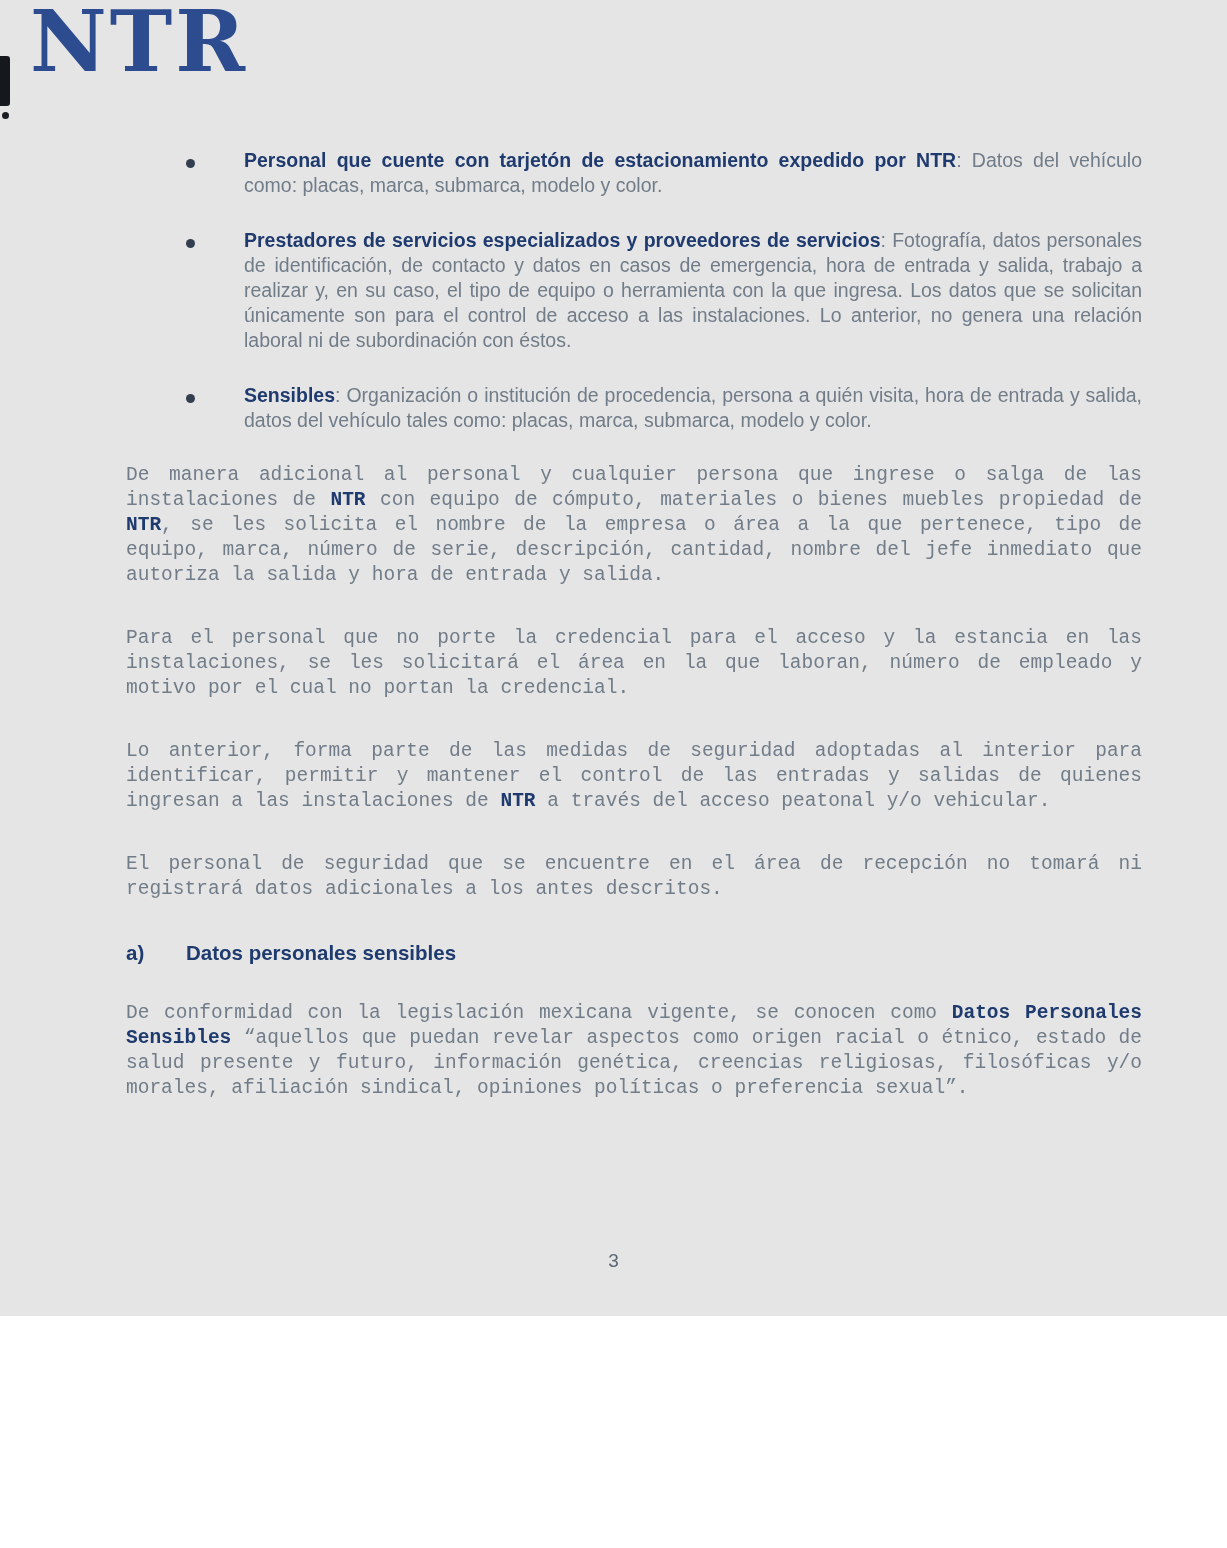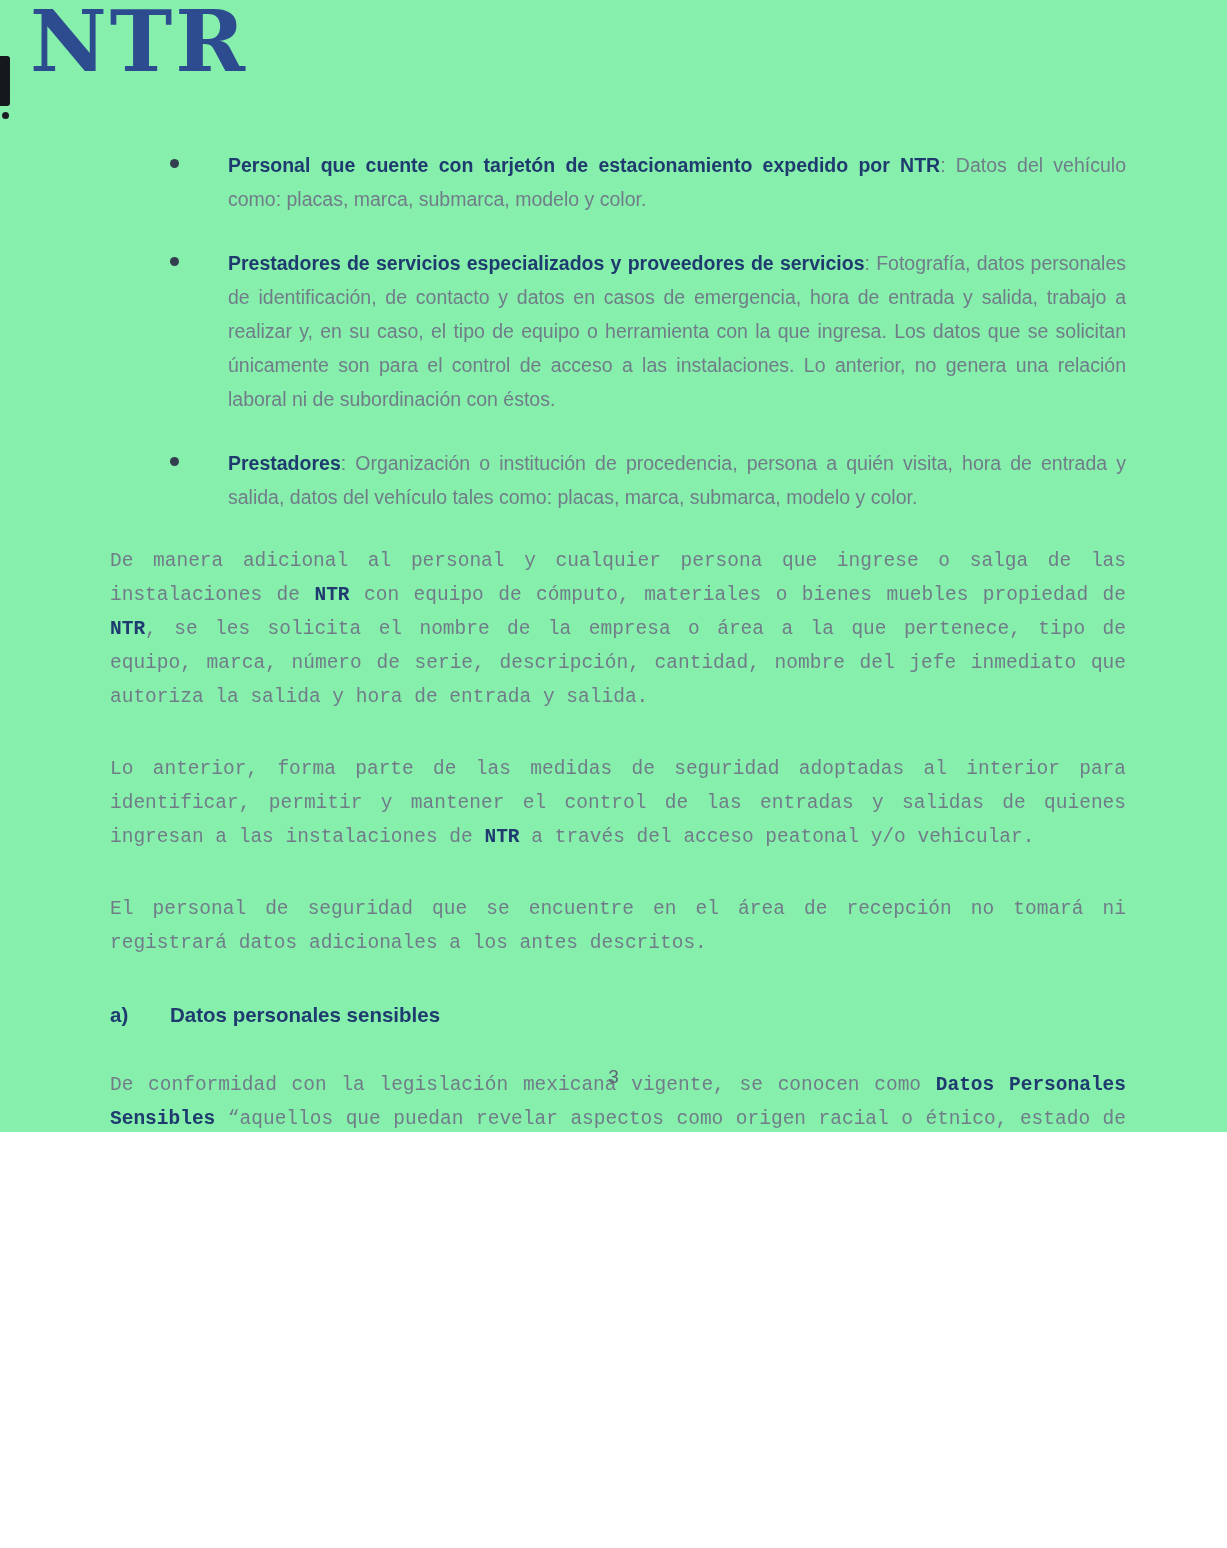--- a/index.html
+++ b/index.html
@@ -4,22 +4,22 @@
 <style>
   html, body {
     margin: 0;
     padding: 0;
     background: #ffffff;
     font-family: "Liberation Sans", sans-serif;
   }
   .page {
     position: relative;
     width: 1227px;
-    height: 1132px;
-    background: #86efac;
+    height: 1316px;
+    background: #e5e5e5;
     overflow: hidden;
   }
   .edge-mark {
     position: absolute;
     left: 0;
     top: 56px;
     width: 10px;
     height: 50px;
     background: #15181c;
     border-radius: 0 3px 3px 0;
@@ -39,26 +39,26 @@
     top: -4px;
     font-family: "DejaVu Serif", serif;
     font-weight: 700;
     font-size: 84px;
     line-height: 92px;
     letter-spacing: 3px;
     color: #2d4c90;
   }
   .content {
     position: absolute;
-    left: 110px;
+    left: 126px;
     top: 148px;
     width: 1016px;
     color: #717c89;
     font-size: 19.5px;
-    line-height: 34px;
+    line-height: 25px;
     text-align: justify;
   }
   .bullets {
     list-style: none;
     margin: 0 0 8px 0;
     padding: 0;
   }
   .bullet {
     display: flex;
     align-items: flex-start;
@@ -122,25 +122,26 @@
       <li class="bullet">
         <span class="dot"></span>
         <p class="btext"><span class="run-b">Personal que cuente con tarjetón de estacionamiento expedido por NTR</span><span>: Datos del vehículo como: placas, marca, submarca, modelo y color.</span></p>
       </li>
       <li class="bullet">
         <span class="dot"></span>
         <p class="btext"><span class="run-b">Prestadores de servicios especializados y proveedores de servicios</span><span>: Fotografía, datos personales de identificación, de contacto y datos en casos de emergencia, hora de entrada y salida, trabajo a realizar y, en su caso, el tipo de equipo o herramienta con la que ingresa. Los datos que se solicitan únicamente son para el control de acceso a las instalaciones. Lo anterior, no genera una relación laboral ni de subordinación con éstos.</span></p>
       </li>
       <li class="bullet">
         <span class="dot"></span>
-        <p class="btext"><span class="run-b">Prestadores</span><span>: Organización o institución de procedencia, persona a quién visita, hora de entrada y salida, datos del vehículo tales como: placas, marca, submarca, modelo y color.</span></p>
+        <p class="btext"><span class="run-b">Sensibles</span><span>: Organización o institución de procedencia, persona a quién visita, hora de entrada y salida, datos del vehículo tales como: placas, marca, submarca, modelo y color.</span></p>
       </li>
     </ul>
 
     <p class="para"><span>De manera adicional al personal y cualquier persona que ingrese o salga de las instalaciones de </span><span class="run-b">NTR</span><span> con equipo de cómputo, materiales o bienes muebles propiedad de </span><span class="run-b">NTR</span><span>, se les solicita el nombre de la empresa o área a la que pertenece, tipo de equipo, marca, número de serie, descripción, cantidad, nombre del jefe inmediato que autoriza la salida y hora de entrada y salida.</span></p>
+    <p class="para"><span>Para el personal que no porte la credencial para el acceso y la estancia en las instalaciones, se les solicitará el área en la que laboran, número de empleado y motivo por el cual no portan la credencial.</span></p>
     <p class="para"><span>Lo anterior, forma parte de las medidas de seguridad adoptadas al interior para identificar, permitir y mantener el control de las entradas y salidas de quienes ingresan a las instalaciones de </span><span class="run-b">NTR</span><span> a través del acceso peatonal y/o vehicular.</span></p>
     <p class="para"><span>El personal de seguridad que se encuentre en el área de recepción no tomará ni registrará datos adicionales a los antes descritos.</span></p>
 
     <div class="heading">
       <span class="h-label">a)</span>
       <span class="h-title">Datos personales sensibles</span>
     </div>
 
     <p class="para"><span>De conformidad con la legislación mexicana vigente, se conocen como </span><span class="run-b">Datos Personales Sensibles</span><span> “aquellos que puedan revelar aspectos como origen racial o étnico, estado de salud presente y futuro, información genética, creencias religiosas, filosóficas y/o morales, afiliación sindical, opiniones políticas o preferencia sexual”.</span></p>
 

